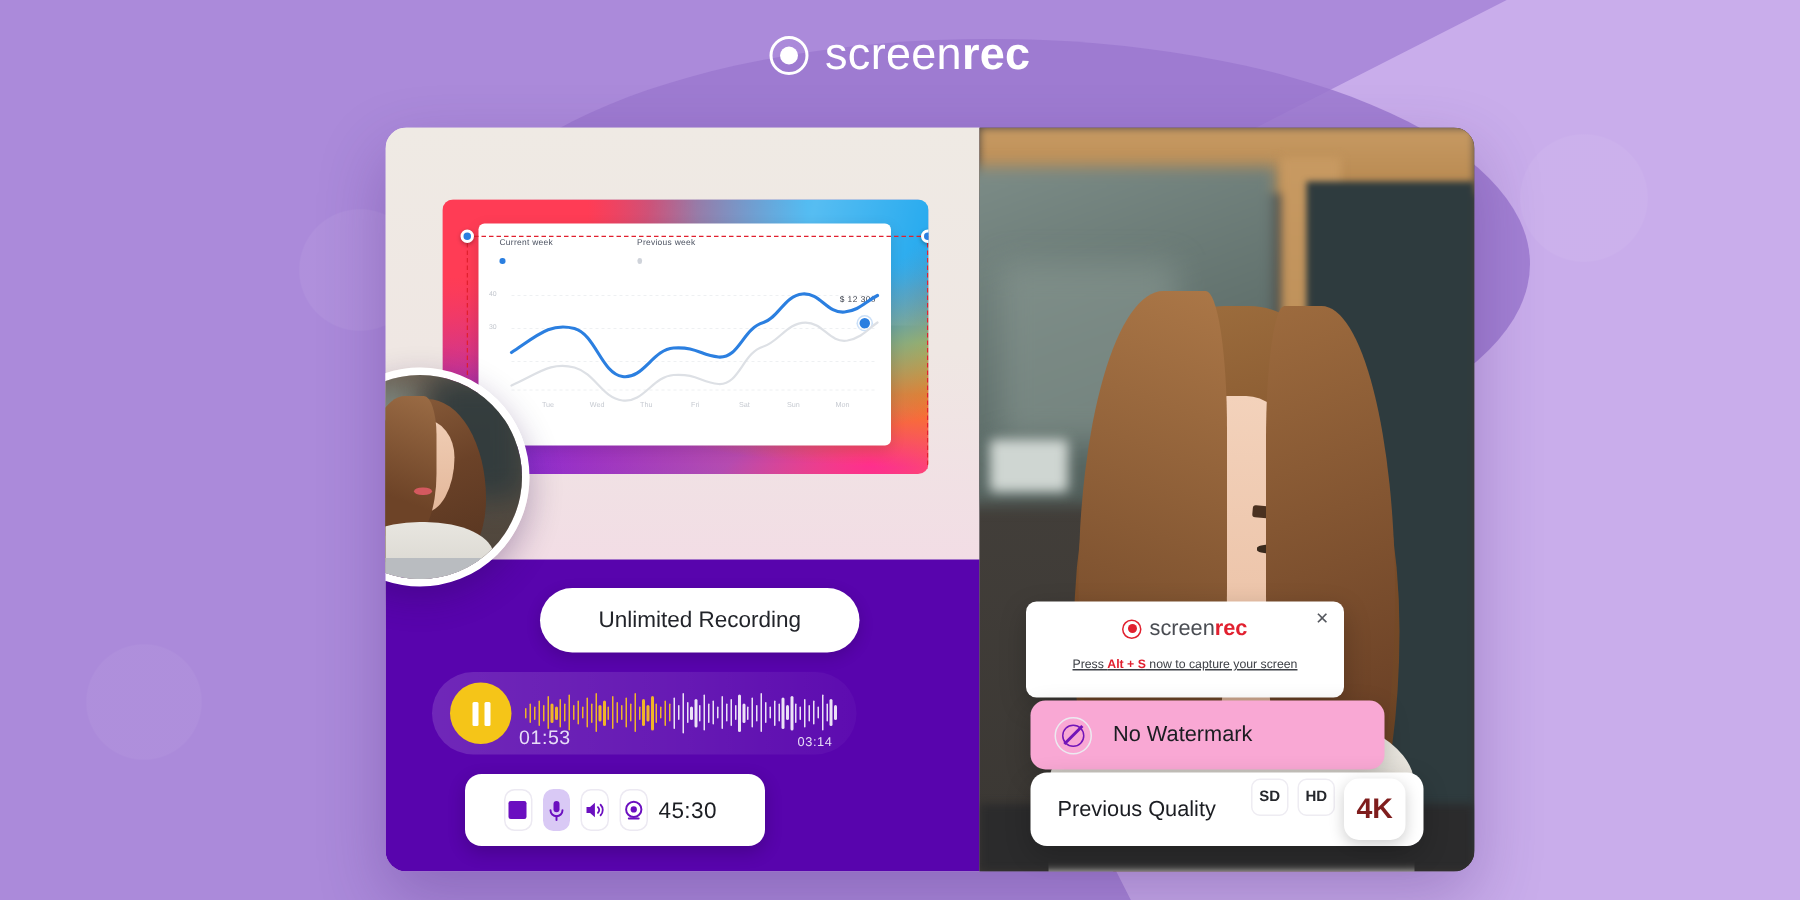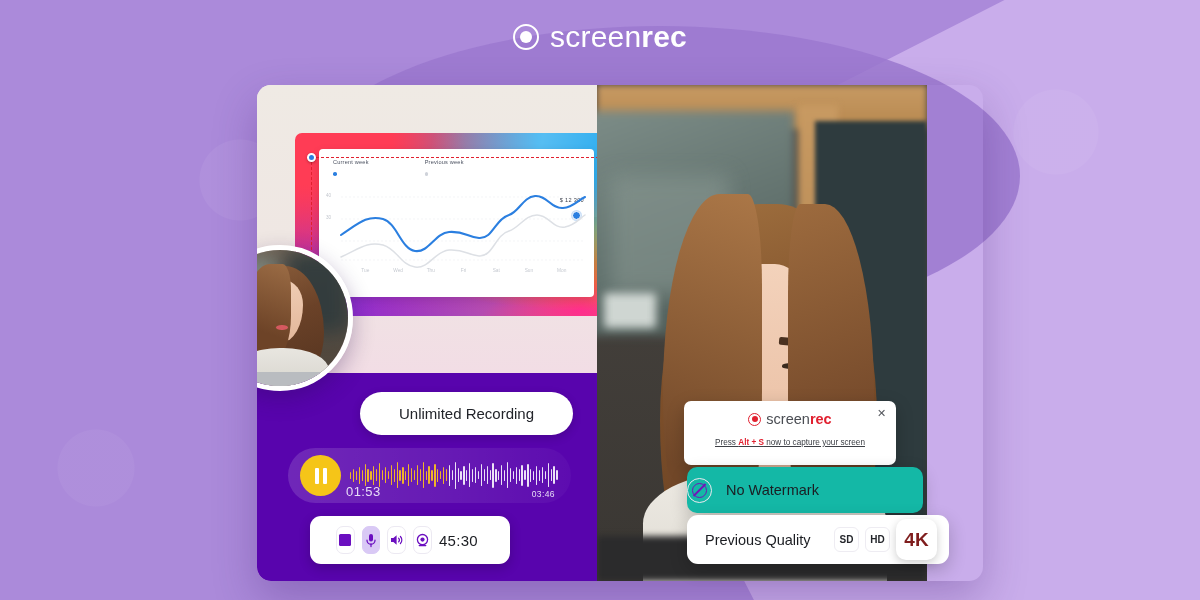--- a/index.html
+++ b/index.html
@@ -53,21 +53,21 @@
 
   
   .card {
     position:absolute; left:257px; top:85px;
     width:726px; height:496px;
     border-radius:14px; overflow:hidden;
     display:flex;
     box-shadow:0 18px 44px rgba(60,20,110,.28);
     z-index:20;
   }
-  .left-pane { width:340px; height:100%; position:relative; background:#efe9e4; }
+  .left-pane { width:396px; height:100%; position:relative; background:#efe9e4; }
   .left-top { position:absolute; left:0; top:0; width:100%; height:288px;
               background:linear-gradient(180deg,#efeae4 0%,#efe7e3 52%,#f2dde5 100%); }
   .left-bottom { position:absolute; left:0; top:288px; width:100%; height:208px; background:#5804ad; }
   .screen-mock2 {
     position:absolute; left:38px; top:48px; width:324px; height:183px;
     border-radius:7px; overflow:hidden;
     background:
       radial-gradient(ellipse at 6% 4%, #ff3c55 0%, #ff3c55 18%, transparent 52%),
       radial-gradient(ellipse at 76% 2%, #1ea7ee 0%, #1ea7ee 22%, transparent 60%),
       radial-gradient(ellipse at 98% 52%, #ffb300 0%, #ff7a18 26%, transparent 62%),
@@ -244,22 +244,22 @@
   .notif-ring { width:13px; height:13px; border-radius:50%; border:1.6px solid #e1202f; display:flex; align-items:center; justify-content:center; }
   .notif-ring i { width:6px; height:6px; border-radius:50%; background:#e1202f; display:block; }
   .notif-word { font-size:14.5px; line-height:1; }
   .notif-word .thin { font-weight:300; color:#4a4d53; }
   .notif-word .bold { font-weight:700; color:#e1202f; }
   .notif-text { position:absolute; left:0; right:0; top:37px; text-align:center; font-size:8.2px; color:#3d4046;text-decoration:underline; }
   .notif-text .key { color:#e1202f; font-weight:700; }
 
   .wm-card {
     position:absolute; left:687px; top:467px; width:236px; height:46px;
-    background:#14b8a6; border-radius:10px;
-    display:flex; align-items:center; gap:14px; 
+    background:#f9a8d4; border-radius:10px;
+    display:flex; align-items:center; gap:14px; padding-left:16px;
     box-shadow:0 6px 18px rgba(0,0,0,.2);
     z-index:41;
   }
   .no-icon {
     width:25px; height:25px; border-radius:50%;
     border:1px solid #eceaf0; display:flex; align-items:center; justify-content:center;
   }
   .no-glyph {
     width:15px; height:15px; border-radius:50%; border:1.8px solid #7214b8; position:relative;
   }
@@ -270,21 +270,21 @@
   .wm-label { font-size:14.5px; color:#1b1d22; }
 
   .rq-card {
     position:absolute; left:687px; top:515px; width:262px; height:49px;
     background:#fff; border-radius:11px;
     display:flex; align-items:center; padding:0 12px 0 18px;
     box-shadow:0 6px 18px rgba(0,0,0,.2);
     z-index:42;
   }
   .rq-label { font-size:14.5px; color:#1b1d22; }
-  .rq-opts { margin-left:auto; display:flex; align-items:center; gap:6px; }
+  .rq-opts { margin-left:auto; display:flex; align-items:flex-start; gap:6px; }
   .rq-opt {
     width:25px; height:25px; border-radius:6px; background:#fff;
     border:1px solid #eeecf2;
     display:flex; align-items:center; justify-content:center;
     font-size:10px; font-weight:700; color:#25272c;
   }
   .rq-opt.selected {
     width:41px; height:41px; border-radius:10px; border:none;
     font-size:19px; font-weight:700; color:#7f1d1d;
     box-shadow:0 3px 10px rgba(0,0,0,.2);
@@ -455,21 +455,21 @@
             <b style="height: 19px; background: rgba(255, 255, 255, 0.88);"></b>
             <b style="height: 11px; background: rgba(255, 255, 255, 0.88);"></b>
             <b style="height: 16px; background: rgba(255, 255, 255, 0.88);"></b>
             <b style="height: 8px; background: rgba(255, 255, 255, 0.88);"></b>
             <b style="height: 24px; background: rgba(255, 255, 255, 0.88);"></b>
             <b style="height: 12px; background: rgba(255, 255, 255, 0.88);"></b>
             <b style="height: 18px; background: rgba(255, 255, 255, 0.88);"></b>
             <b style="height: 10px; background: rgba(255, 255, 255, 0.88);"></b>
           </div>
         <div class="t-left">01:53</div>
-        <div class="t-right">03:46</div>
+        <div class="t-right">03:14</div>
       </div>
 
       <div class="toolbar">
         <div class="tb-btn">
           <span style="width:12px;height:12px;background:#6b0fc0;display:block;border-radius:1.5px;"></span>
         </div>
         <div class="tb-btn active">
           <svg width="14" height="15" viewBox="0 0 14 15">
             <rect x="5" y="1" width="4" height="7.5" rx="2" fill="#6b0fc0"></rect>
             <path d="M3 7.2a4 4 0 0 0 8 0" fill="none" stroke="#6b0fc0" stroke-width="1.3" stroke-linecap="round"></path>

